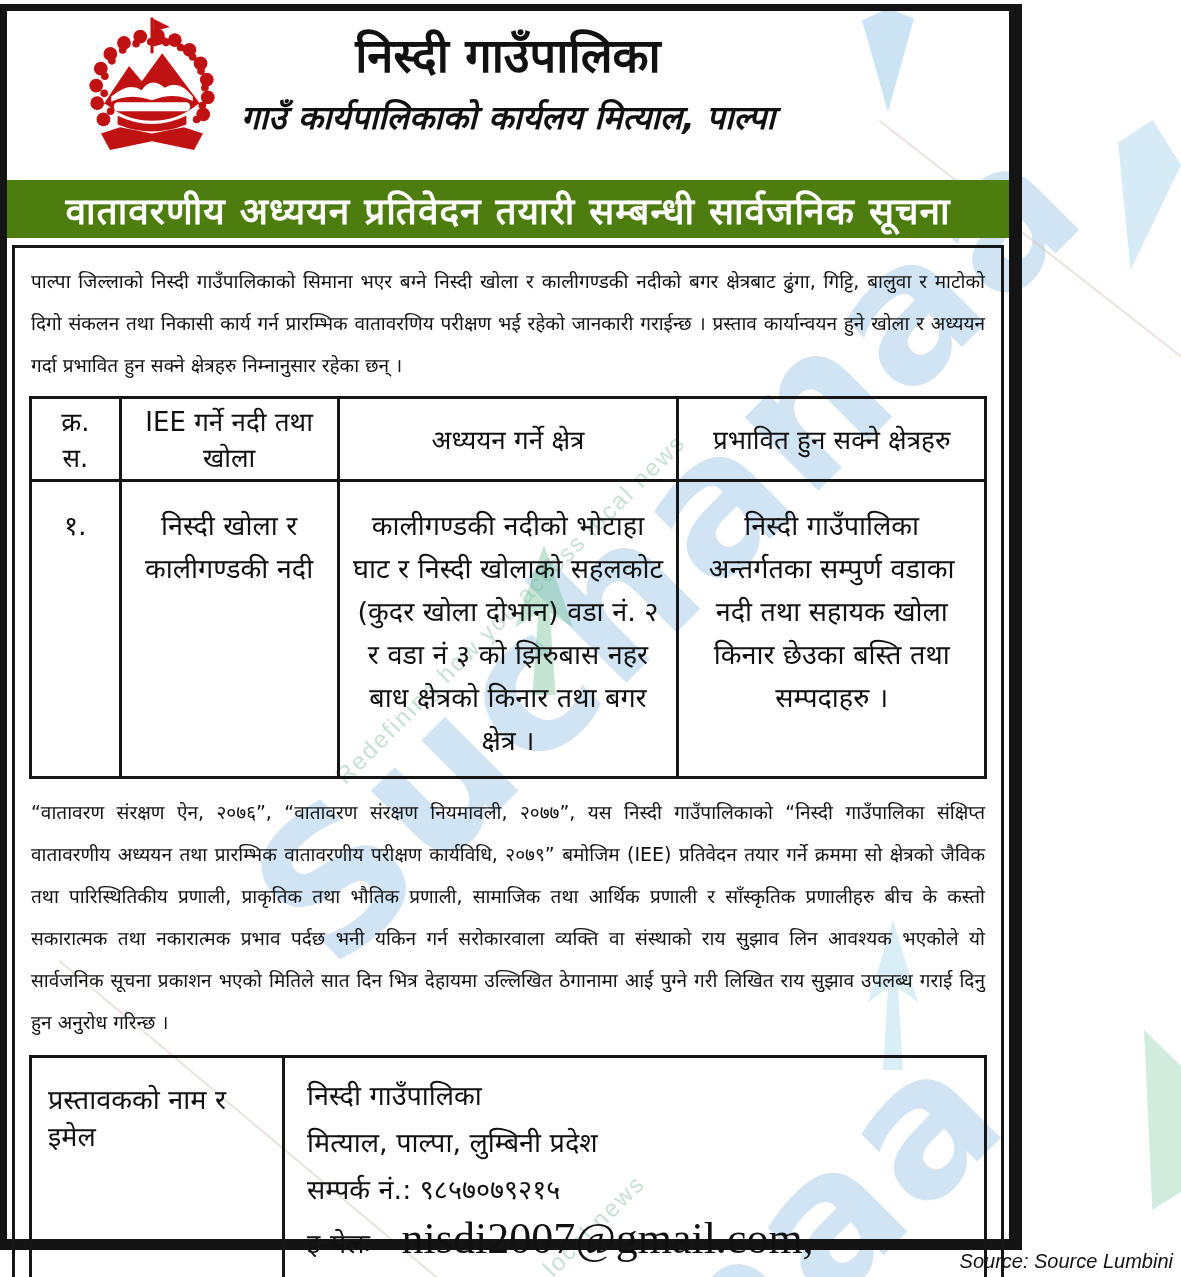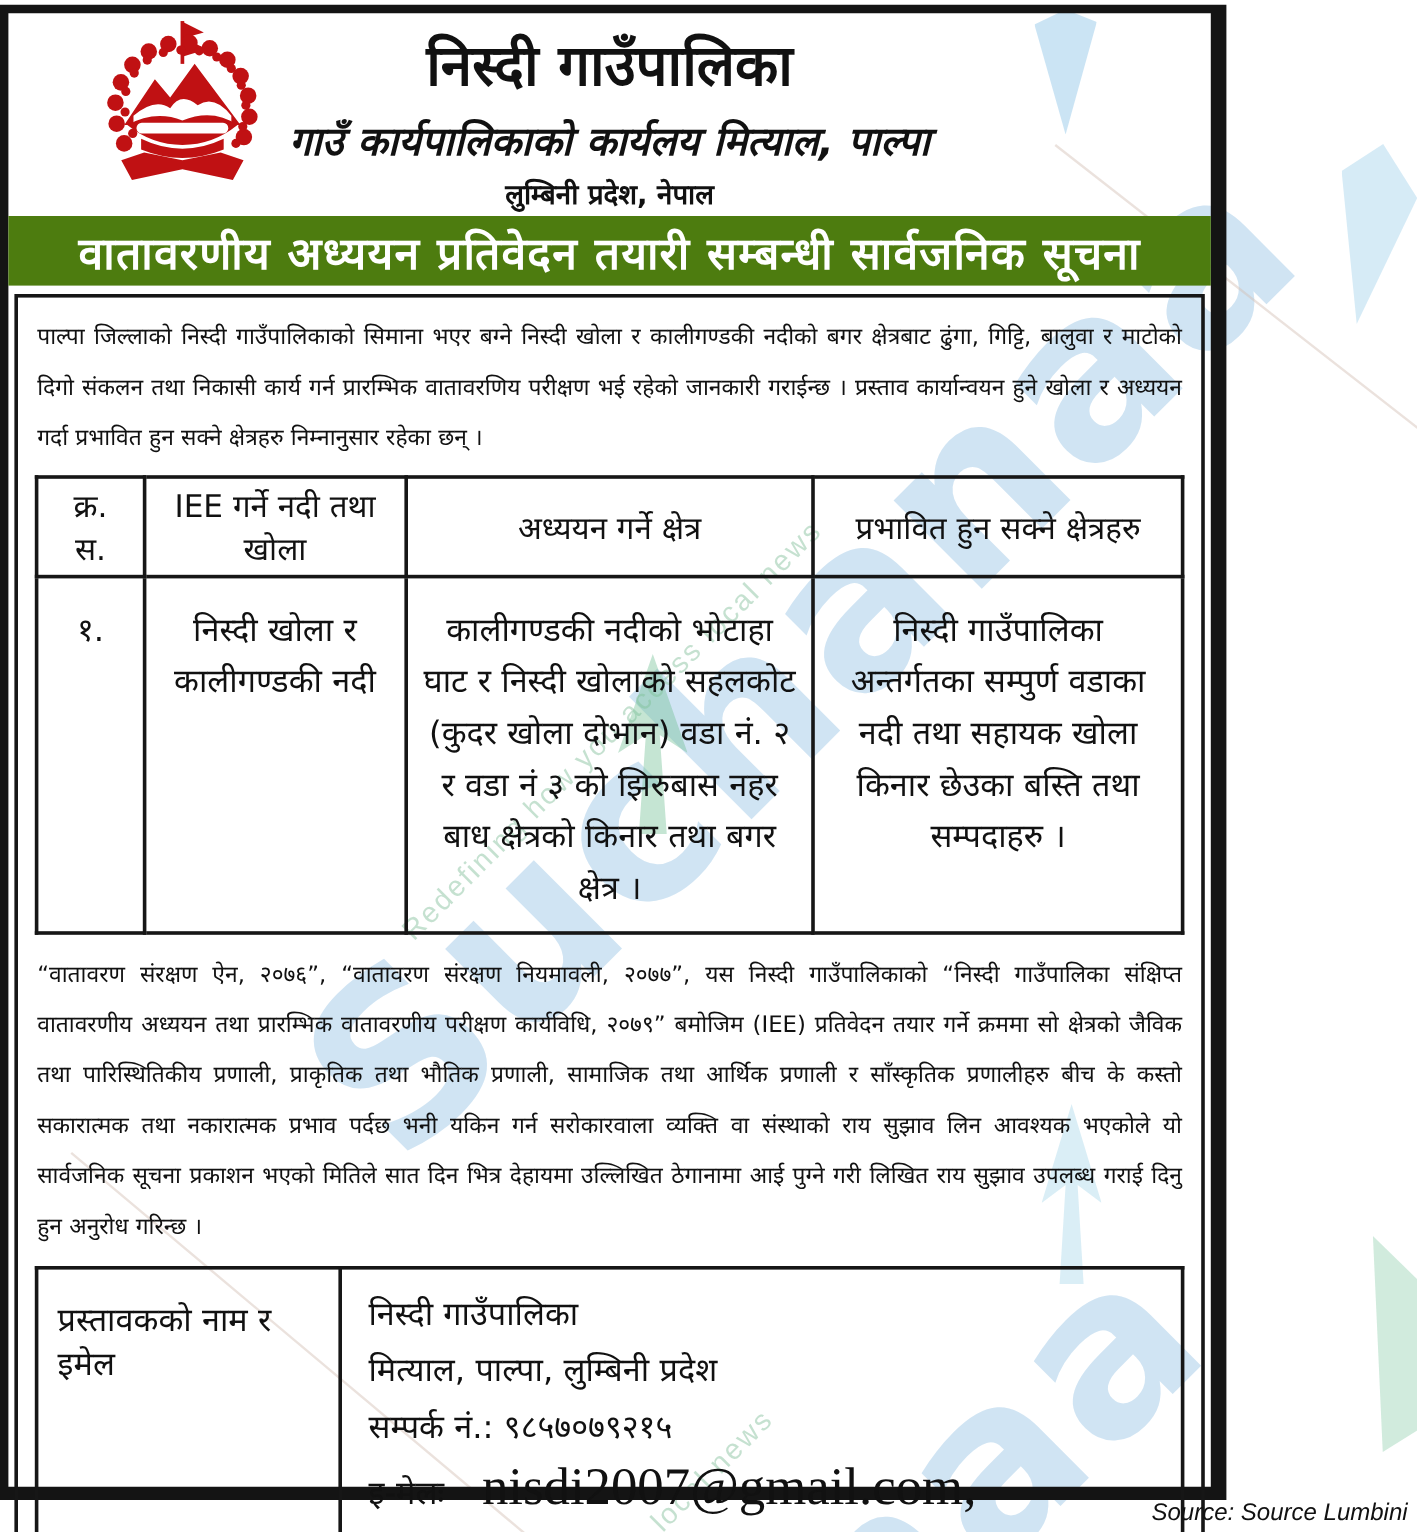--- a/index.html
+++ b/index.html
@@ -154,21 +154,20 @@
           <path d="M28 64 Q42 52 52 59 Q59 48 70 57 Q81 50 92 64 L92 70 L28 70 Z" fill="#ffffff"></path>
           <path d="M24 70 Q42 60 60 67 Q80 59 96 70 Q80 83 60 83 Q40 83 24 70 Z" fill="#c01113"></path>
           <rect x="30" y="68.5" width="60" height="7" rx="3.4" fill="#ffffff"></rect>
           <path d="M33 79 Q60 92 87 79 L87 86 Q60 97 33 86 Z" fill="#c01113"></path>
           <path d="M20 93 L35 88 L60 93 L85 88 L100 93 L93 106 L60 99 L27 106 Z" fill="#c01113"></path>
         </svg>
       </div>
       <div class="masthead-text">
         <div class="title-main">निस्दी गाउँपालिका</div>
         <div class="title-office">गाउँ कार्यपालिकाको कार्यलय मित्याल, पाल्पा</div>
-        <div class="title-province">लुम्बिनी प्रदेश, नेपाल</div>
       </div>
     </div>
 
     <div class="banner">
       <span>वातावरणीय अध्ययन प्रतिवेदन तयारी सम्बन्धी सार्वजनिक सूचना</span>
     </div>
 
     <div class="content">
 
       <p class="para">पाल्पा जिल्लाको निस्दी गाउँपालिकाको सिमाना भएर बग्ने निस्दी खोला र कालीगण्डकी नदीको बगर क्षेत्रबाट ढुंगा, गिट्टि, बालुवा र माटोको दिगो संकलन तथा निकासी कार्य गर्न प्रारम्भिक वातावरणिय परीक्षण भई रहेको जानकारी गराईन्छ । प्रस्ताव कार्यान्वयन हुने खोला र अध्ययन गर्दा प्रभावित हुन सक्ने क्षेत्रहरु निम्नानुसार रहेका छन् ।</p>

